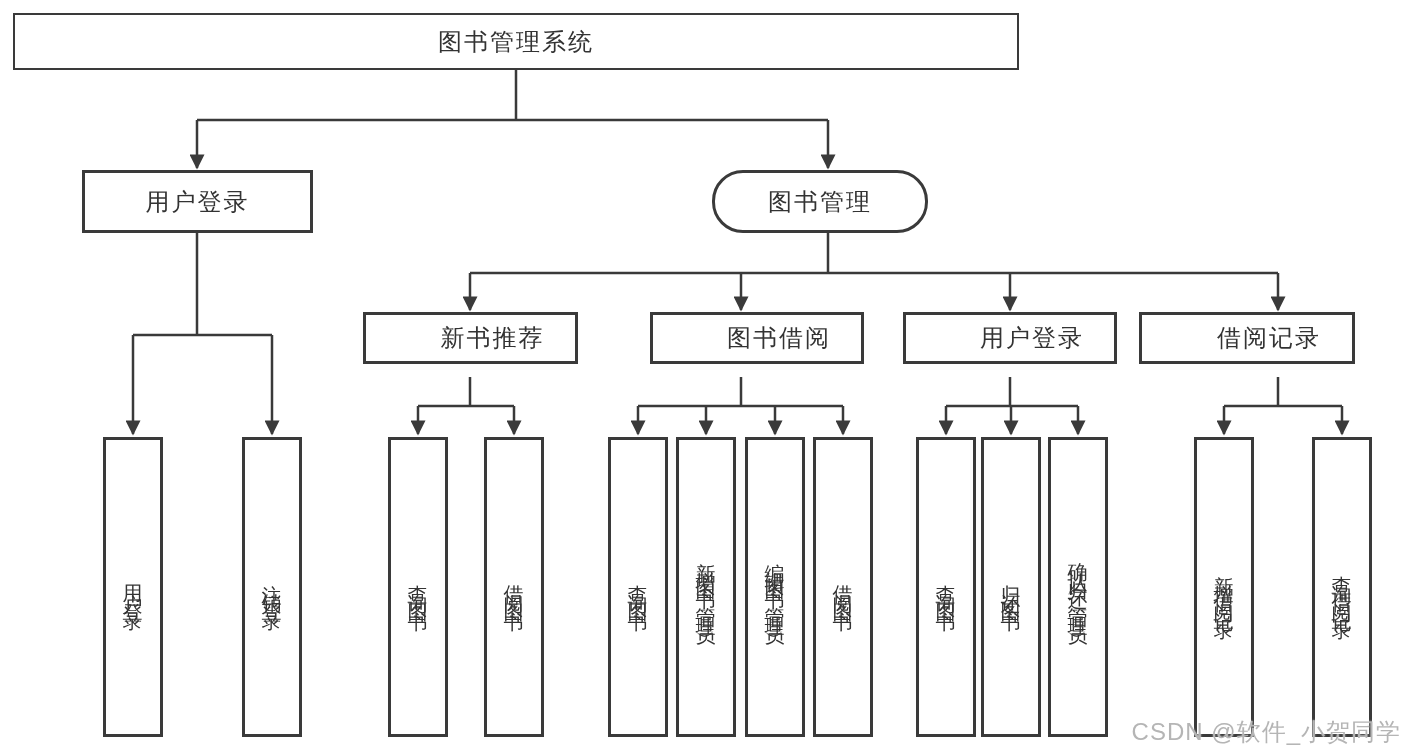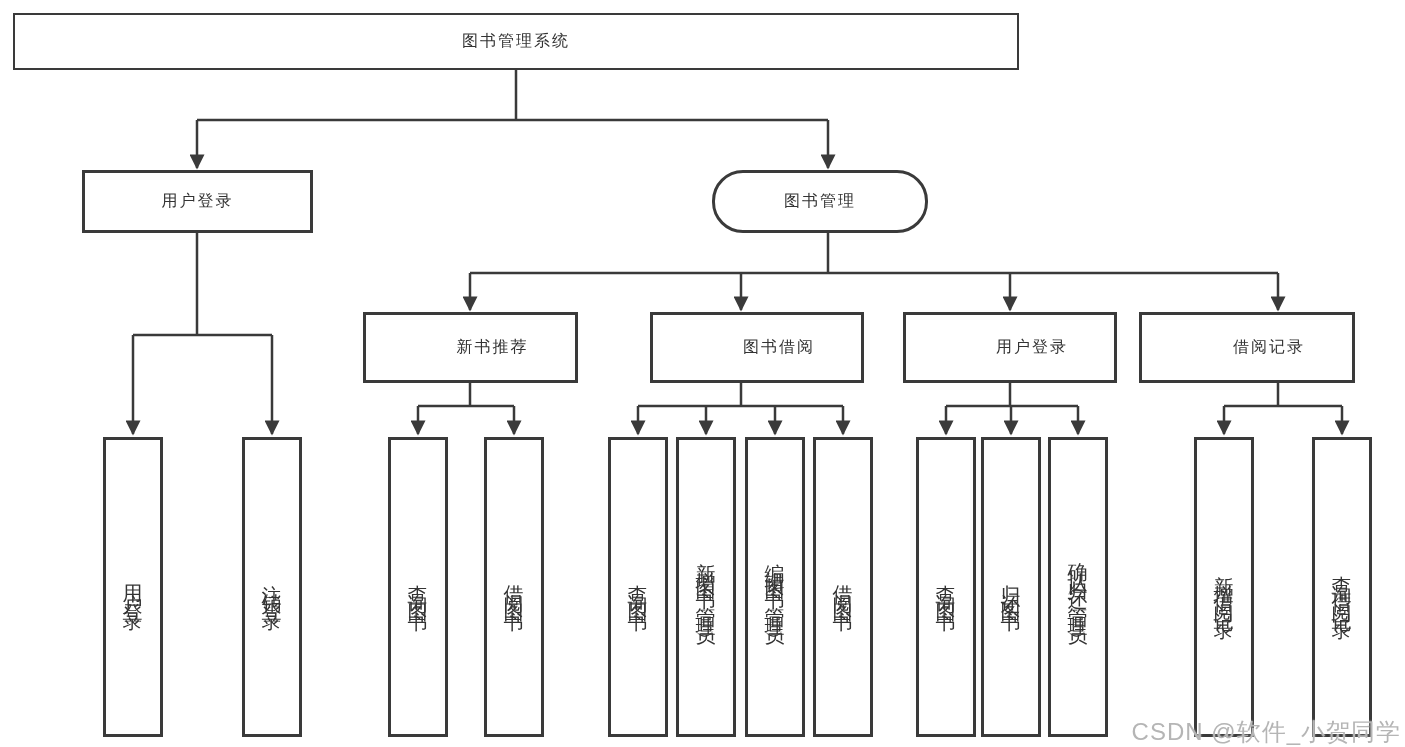--- a/index.html
+++ b/index.html
@@ -25,31 +25,31 @@
     box-sizing: border-box;
     background: #ffffff;
     border: 3px solid #3a3a3a;
     color: #333333;
     display: flex;
     align-items: center;
     justify-content: center;
     z-index: 1;
   }
   .hbox {
-    font-size: 16px;
+    font-size: 24px;
     letter-spacing: 2px;
     white-space: nowrap;
     font-family: Liberation Serif, serif;
   }
   .root {
     left: 13px; top: 13px; width: 1006px; height: 57px;
     border-width: 2px;
   }
   .l2 { top: 170px; height: 63px; }
-  .l3 { top: 312px; height: 71px; padding-left: 44px; }
+  .l3 { top: 312px; height: 52px; padding-left: 44px; }
   .vbox {
     top: 437px;
     height: 300px;
     width: 60px;
     writing-mode: vertical-rl;
     text-orientation: mixed;
     font-size: 20px;
     letter-spacing: 9px;
     line-height: 1;
   }

